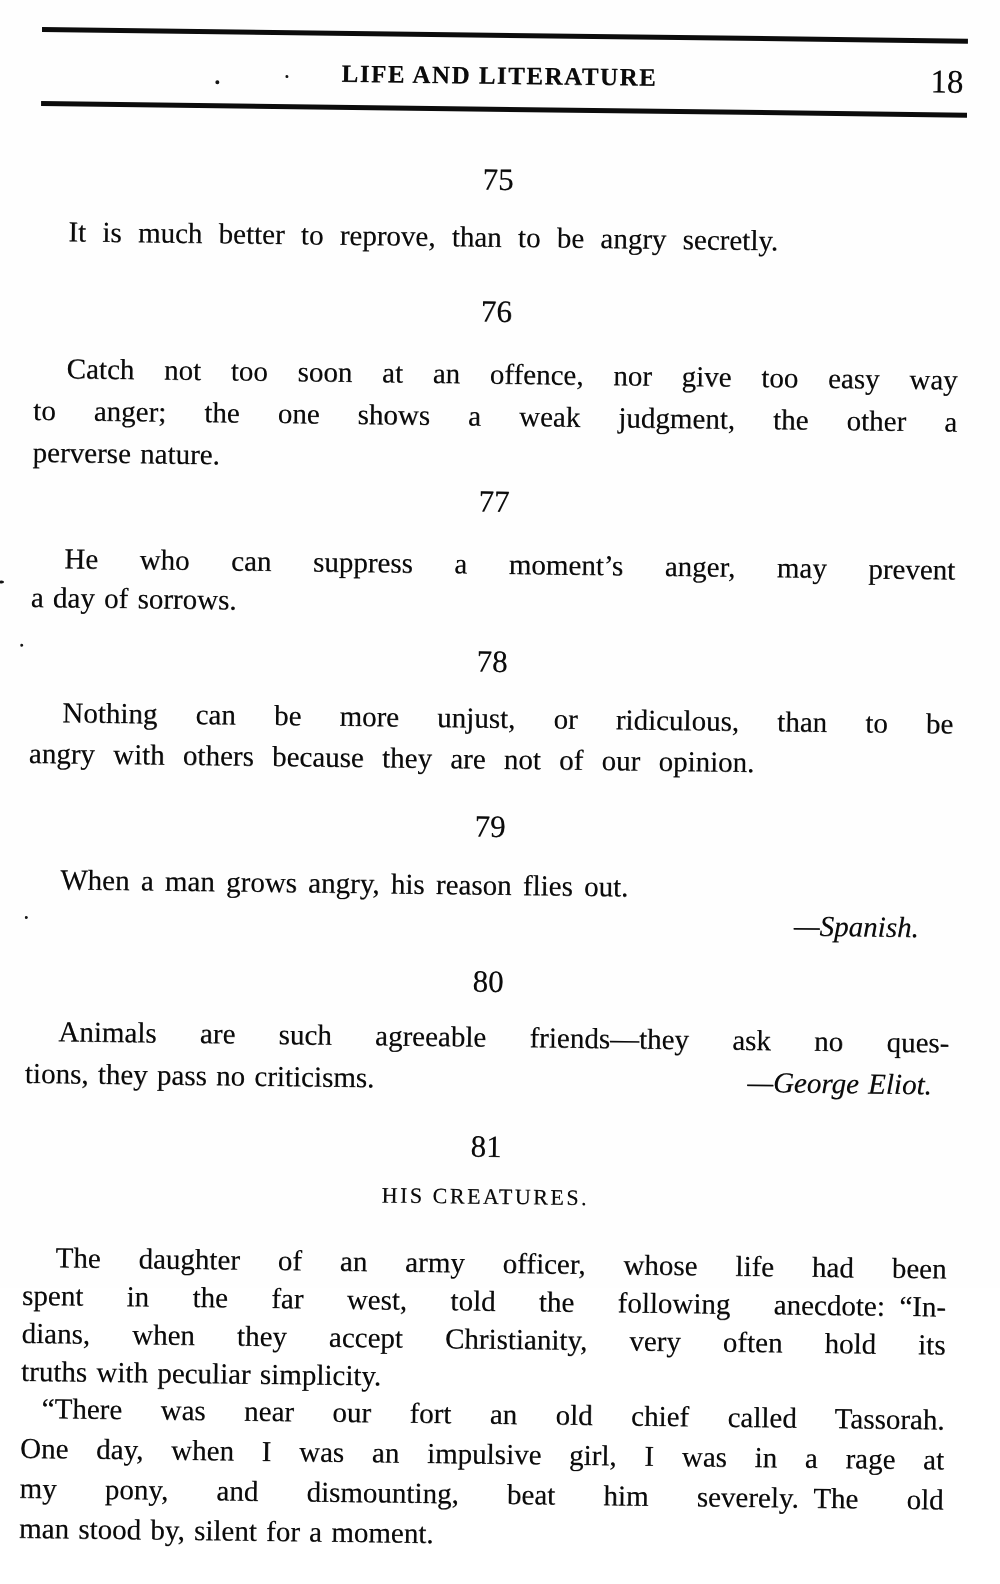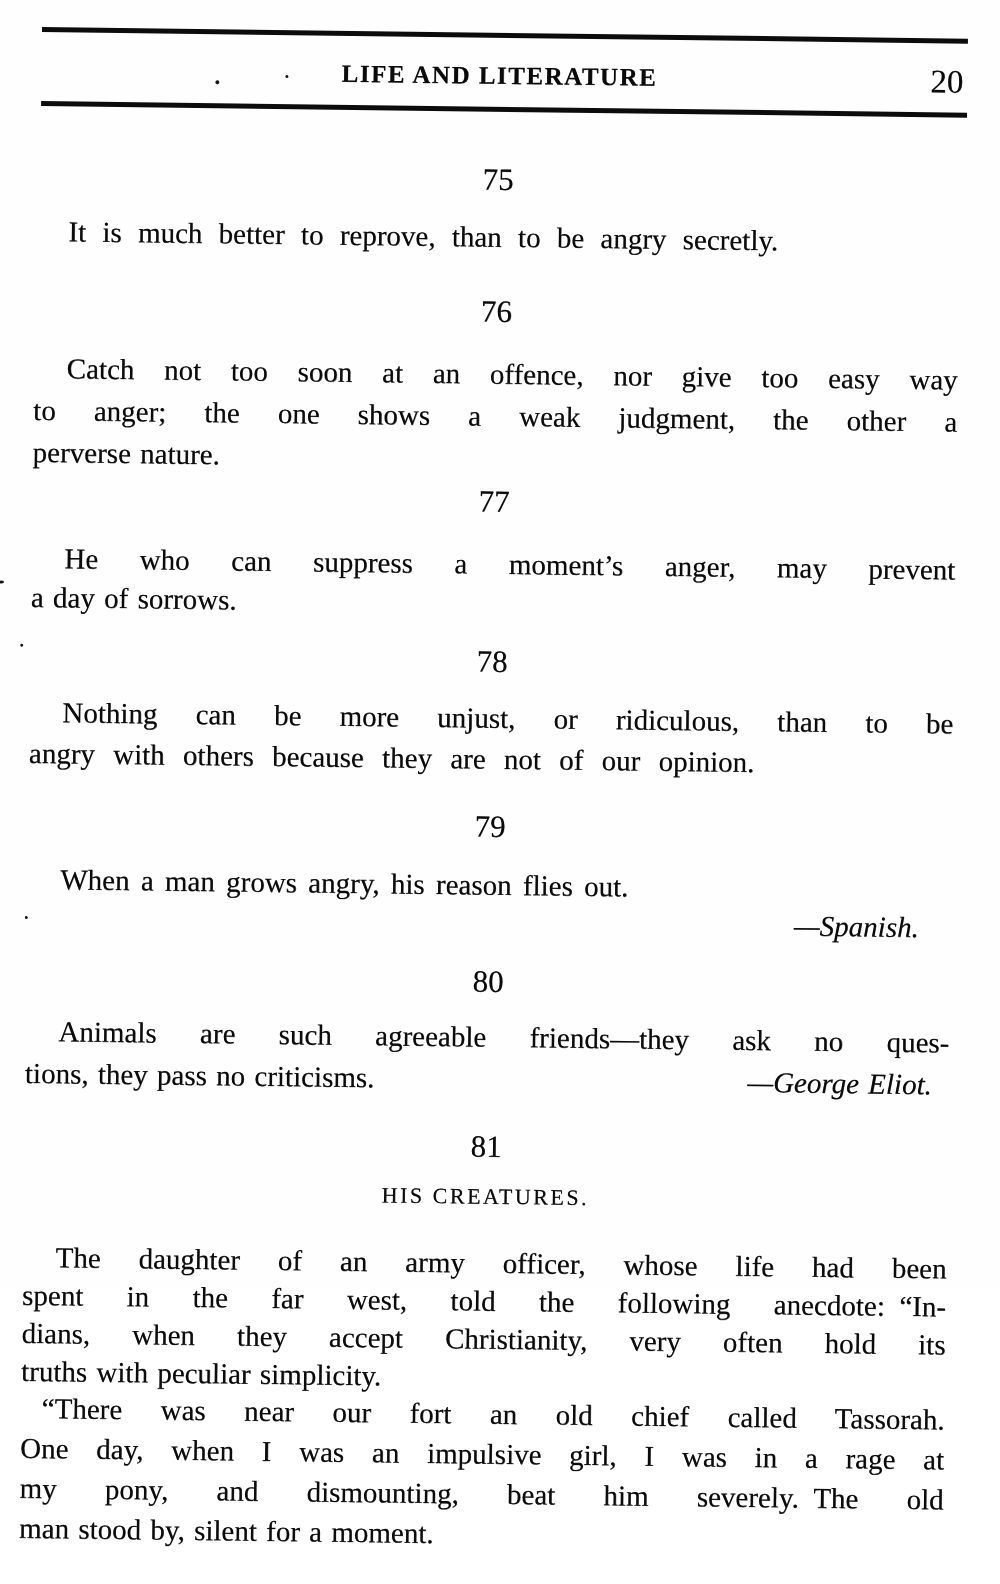--- a/index.html
+++ b/index.html
@@ -47,21 +47,21 @@
 </style>
 </head>
 <body>
 
 <div class="page">
   <div class="rot">
 
     <div class="rule" style="top:27px"></div>
 
     <div class="title">LIFE AND LITERATURE</div>
-    <div class="pnum">20</div>
+    <div class="pnum">18</div>
 
     <div class="rule" style="top:101px"></div>
 
     <div class="speck" style="left:216px;top:78px;width:4px;height:4px"></div>
     <div class="speck" style="left:286px;top:72px;width:3px;height:3px"></div>
     <div class="speck" style="left:6px;top:581px;width:5px;height:3px"></div>
     <div class="speck" style="left:28px;top:644px;width:3px;height:3px"></div>
     <div class="speck" style="left:36px;top:916px;width:3px;height:3px"></div>
 
     <div class="num" style="top:156px">75</div>

